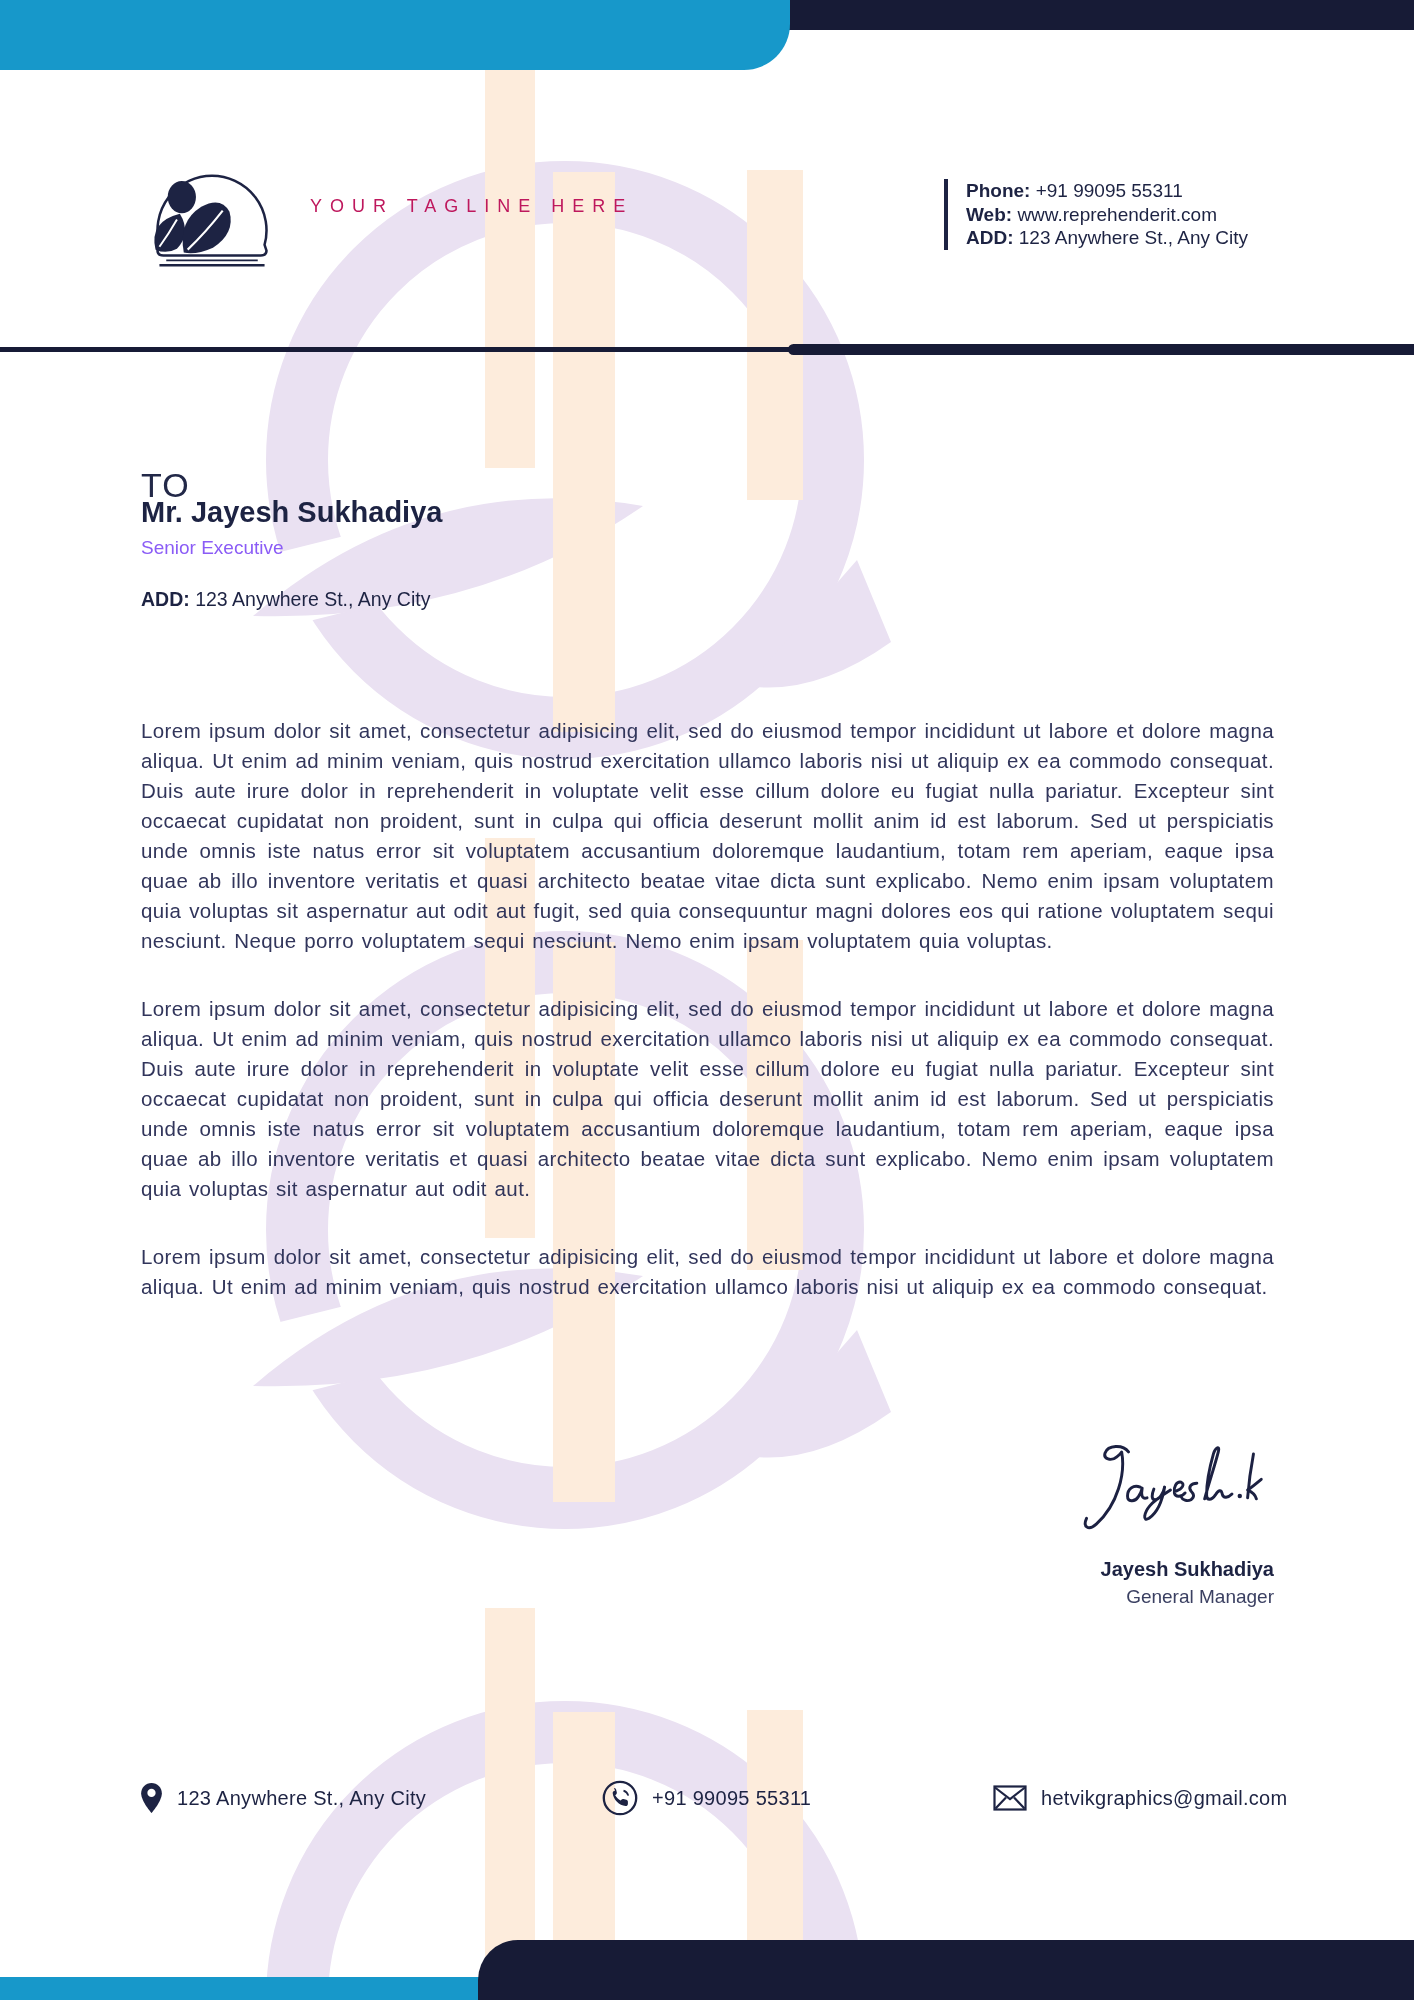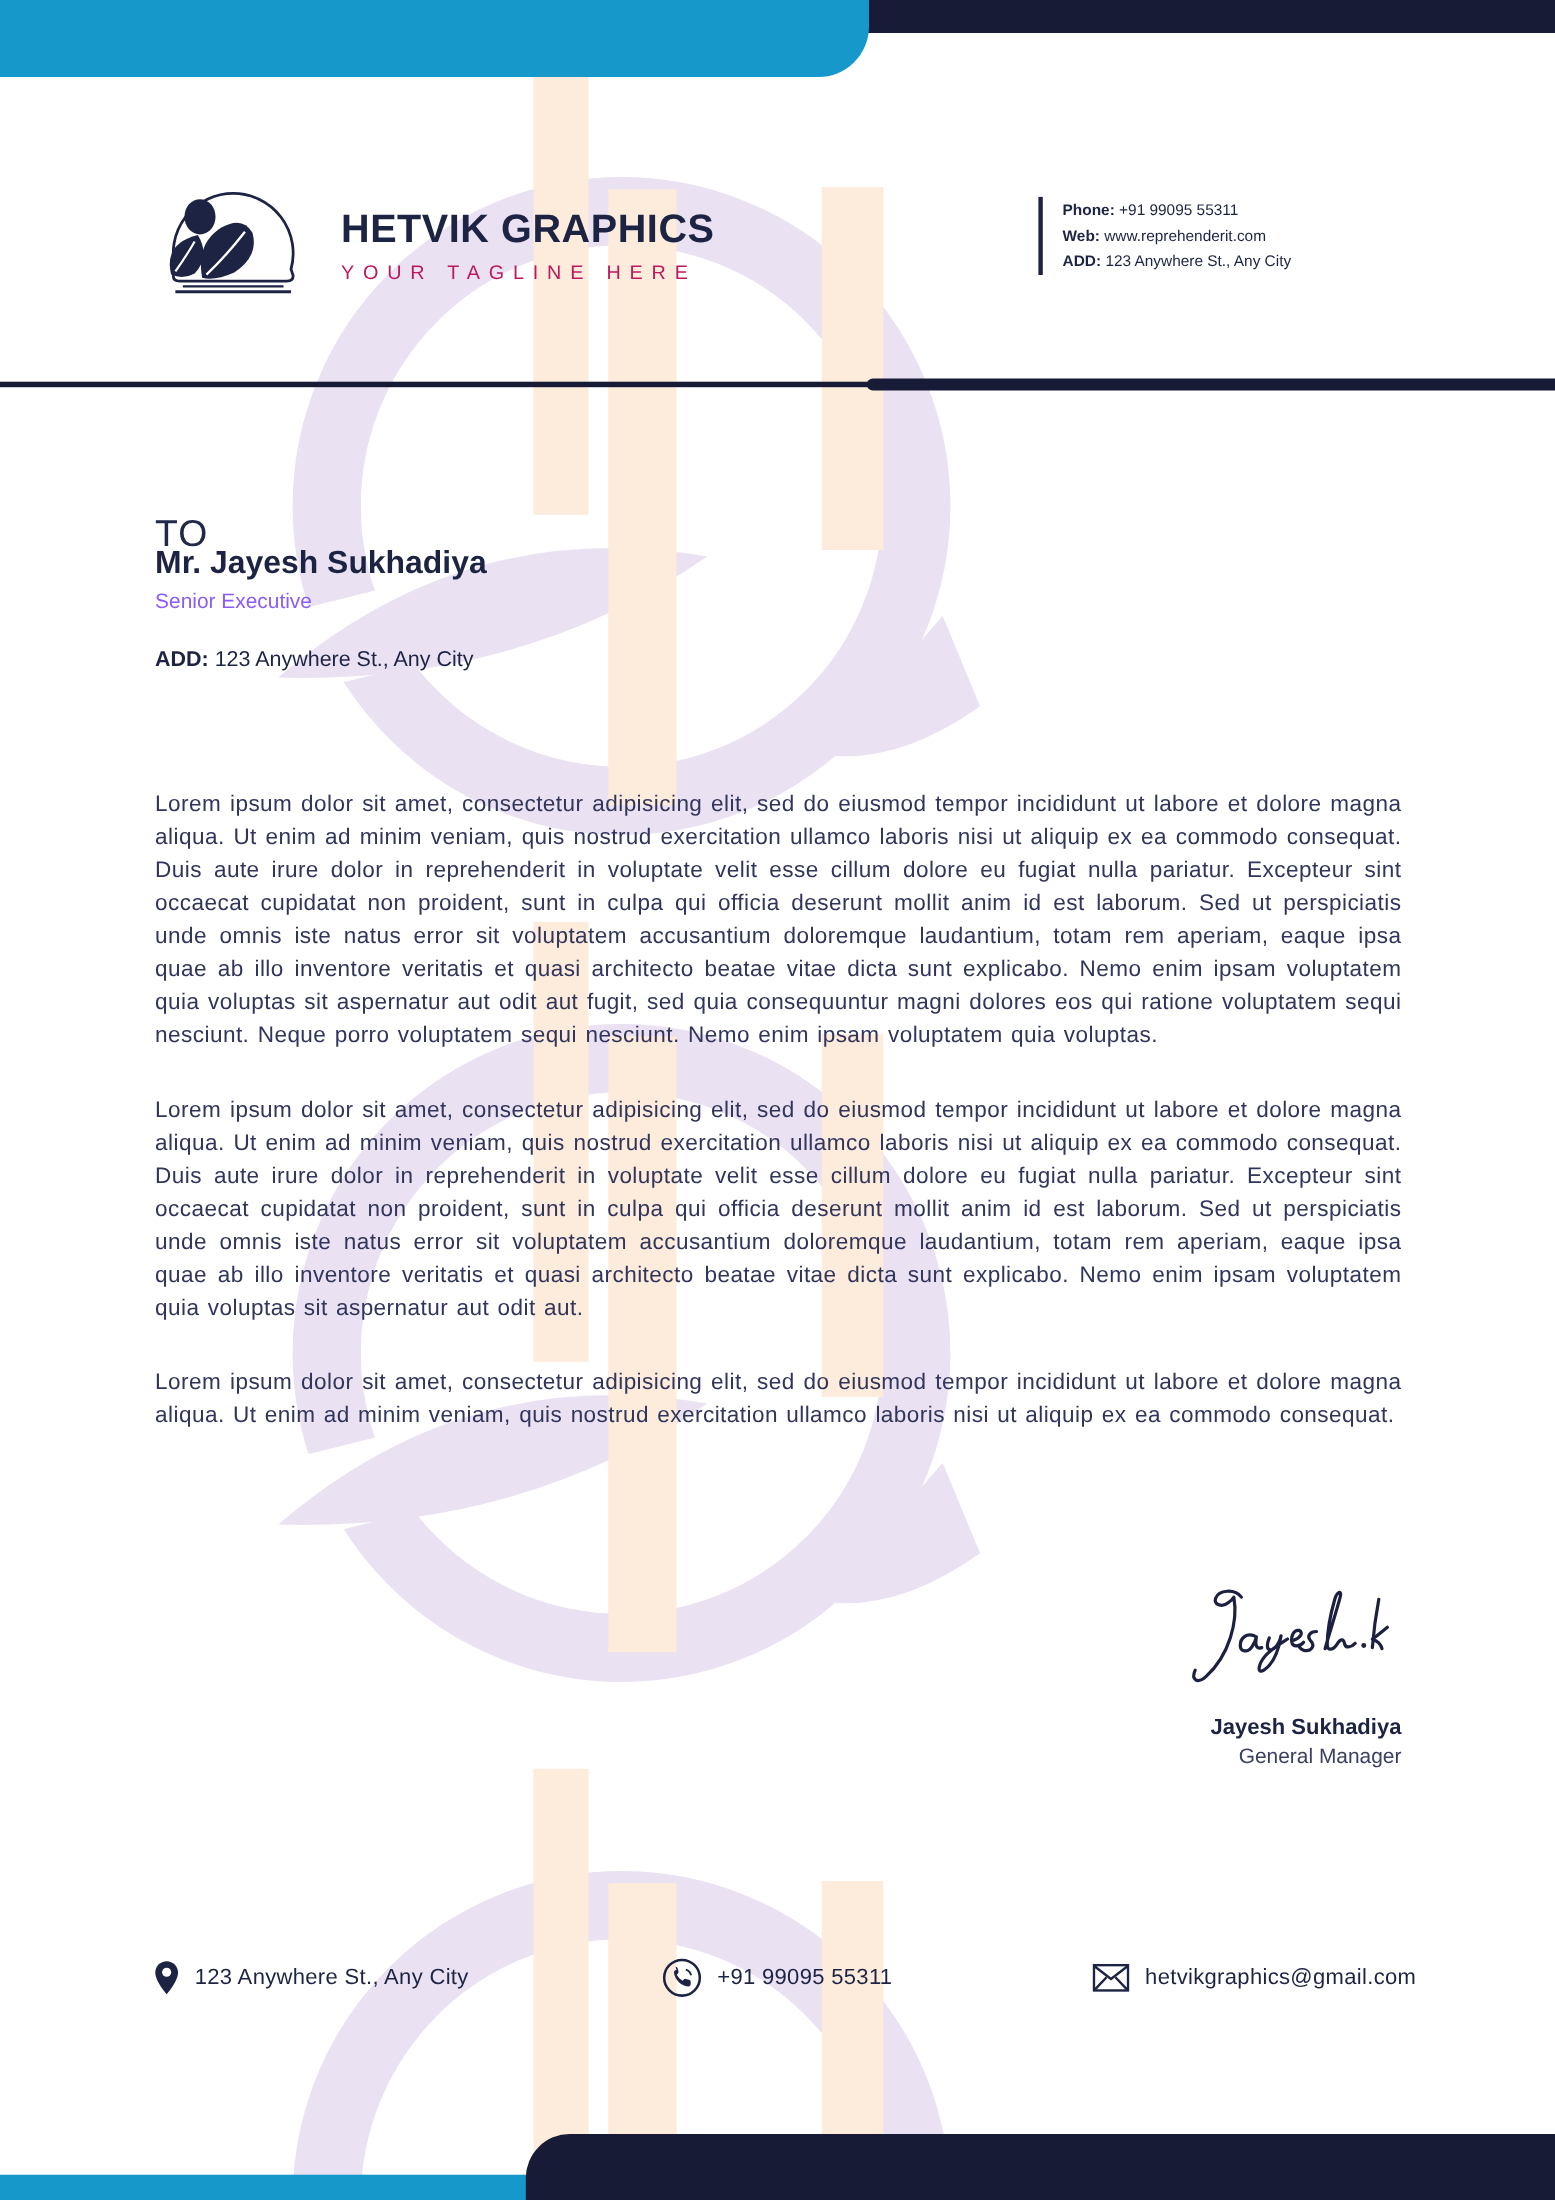--- a/index.html
+++ b/index.html
@@ -20,21 +20,21 @@
   .watermark{position:absolute;left:0;top:0;z-index:0;pointer-events:none;}
   
   .band-top-navy{position:absolute;left:770px;right:0;top:0;height:30px;background:var(--navy);border-bottom-left-radius:16px;z-index:2;}
   .band-top-blue{position:absolute;left:0;top:0;width:790px;height:70px;background:var(--blue);border-bottom-right-radius:46px;z-index:3;}
   
   .logo-emblem{position:absolute;left:139px;top:161px;z-index:4;}
   .brand{position:absolute;left:310px;top:187px;z-index:4;}
   .brand-name{font-size:36px;font-weight:800;letter-spacing:.5px;color:var(--ink);white-space:nowrap;}
   .brand-tagline{margin-top:9px;font-size:18px;font-weight:500;letter-spacing:8px;color:#be185d;white-space:nowrap;}
   .hdr-contact{position:absolute;left:944px;top:179px;z-index:4;border-left:4.5px solid var(--ink);padding-left:18px;}
-  .hdr-contact .c-row{font-size:14px;line-height:23.7px;color:var(--ink);white-space:nowrap;}
+  .hdr-contact .c-row{font-size:19px;line-height:23.7px;color:var(--ink);white-space:nowrap;}
   .hdr-contact b{font-weight:700;}
   
   .divider-thin{position:absolute;left:0;right:0;top:347px;height:5px;background:var(--navy);z-index:2;}
   .divider-thick{position:absolute;left:788px;right:0;top:344px;height:11px;background:var(--navy);border-radius:6px 0 0 6px;z-index:2;}
   
   .recipient{position:absolute;left:141px;top:0;z-index:2;}
   .to-label{position:absolute;left:0;top:466px;font-size:34px;letter-spacing:1px;color:#222848;white-space:nowrap;}
   .recipient-name{position:absolute;left:0;top:496px;font-size:29px;font-weight:700;color:var(--ink);white-space:nowrap;}
   .recipient-title{position:absolute;left:0;top:537px;font-size:19px;color:#8b5cf6;white-space:nowrap;}
   .recipient-add{position:absolute;left:0;top:588px;font-size:19.5px;color:var(--ink);white-space:nowrap;}
@@ -90,21 +90,20 @@
     <line x1="28" y1="102" x2="122" y2="102" stroke="#1d2343" stroke-width="2"></line>
     <line x1="21" y1="107" x2="129" y2="107" stroke="#1d2343" stroke-width="2.6"></line>
     <ellipse cx="44" cy="37" rx="14.5" ry="16.5" fill="#1d2343"></ellipse>
     <path d="M 17 91 Q 10 62 42 54 Q 54 74 39 90 Q 28 96 17 91 Z" fill="#1d2343"></path>
     <path d="M 21 88 Q 31 74 39 60" stroke="#ffffff" stroke-width="2" fill="none"></path>
     <path d="M 46 94 Q 40 62 64 47 Q 84 36 93 52 Q 99 74 76 89 Q 58 97 46 94 Z" fill="#1d2343"></path>
     <path d="M 50 91 Q 68 74 86 51" stroke="#ffffff" stroke-width="2.2" fill="none"></path>
   </svg>
 
   <div class="brand">
-    <div class="brand-name">HETVIK GRAPHICS</div>
     <div class="brand-tagline">YOUR TAGLINE HERE</div>
   </div>
 
   <div class="hdr-contact">
     <div class="c-row">
       <b>Phone:</b>
       <span>+91 99095 55311</span>
     </div>
     <div class="c-row">
       <b>Web:</b>

